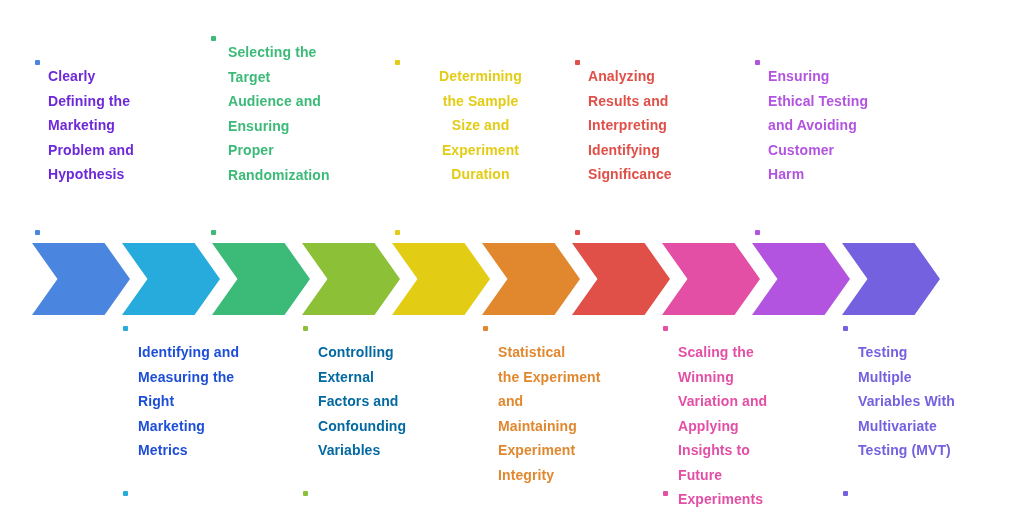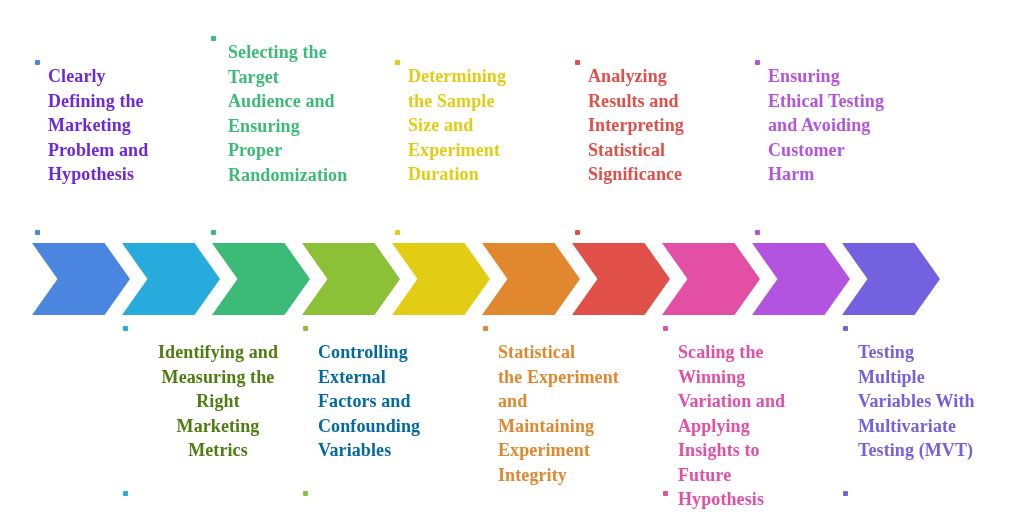--- a/index.html
+++ b/index.html
@@ -40,25 +40,24 @@
     position: absolute;
     width: 5px;
     height: 5px;
     border-radius: 1px;
   }
 
   
   .label {
     position: absolute;
     font-weight: bold;
-    font-size: 18px;
+    font-size: 14px;
     line-height: 24.5px;
     letter-spacing: 0.1px;
     white-space: pre-line;
-    font-family: Liberation Serif, serif;
   }
   .label-top {
     
   }
   .label-bottom {
   }
 </style>
 </head>
 <body>
 
@@ -72,30 +71,30 @@
 Problem and
 Hypothesis</div>
       <div class="dot" style="left: 211px; top: 36px; background: rgb(60, 186, 120);"></div>
       <div class="label label-top" style="left: 228px; top: 40px; width: 160px; color: rgb(60, 186, 120);">Selecting the
 Target
 Audience and
 Ensuring
 Proper
 Randomization</div>
       <div class="dot" style="left: 395px; top: 60px; background: rgb(227, 204, 20);"></div>
-      <div class="label label-top" style="left: 408px; top: 64px; width: 145px; color: rgb(227, 204, 20);">Determining
+      <div class="label label-top" style="left: 408px; top: 64px; width: 145px; color: rgb(227, 204, 20); text-align: center;">Determining
 the Sample
 Size and
 Experiment
 Duration</div>
       <div class="dot" style="left: 575px; top: 60px; background: rgb(224, 79, 72);"></div>
       <div class="label label-top" style="left: 588px; top: 64px; width: 150px; color: rgb(224, 79, 72);">Analyzing
 Results and
 Interpreting
-Statistical
+Identifying
 Significance</div>
       <div class="dot" style="left: 755px; top: 60px; background: rgb(179, 84, 224);"></div>
       <div class="label label-top" style="left: 768px; top: 64px; width: 160px; color: rgb(179, 84, 224);">Ensuring
 Ethical Testing
 and Avoiding
 Customer
 Harm</div>
     </div>
 
   <div id="band-dots">
@@ -114,21 +113,21 @@
       <div class="chevron" style="left: 392px; background: rgb(227, 204, 20);"></div>
       <div class="chevron" style="left: 482px; background: rgb(225, 136, 47);"></div>
       <div class="chevron" style="left: 572px; background: rgb(224, 79, 72);"></div>
       <div class="chevron" style="left: 662px; background: rgb(227, 79, 165);"></div>
       <div class="chevron" style="left: 752px; background: rgb(179, 84, 224);"></div>
       <div class="chevron" style="left: 842px; background: rgb(115, 97, 224);"></div>
     </div>
 
   <div id="bottom-labels">
       <div class="dot" style="left: 123px; top: 326px; background: rgb(38, 171, 220);"></div>
-      <div class="label label-bottom" style="left: 138px; top: 340px; width: 160px; color: #4d7c0f; text-align: center;">Identifying and
+      <div class="label label-bottom" style="left: 138px; top: 340px; width: 160px; color: #1d4ed8;">Identifying and
 Measuring the
 Right
 Marketing
 Metrics</div>
       <div class="dot" style="left: 303px; top: 326px; background: rgb(140, 192, 55);"></div>
       <div class="label label-bottom" style="left: 318px; top: 340px; width: 155px; color: #0369a1;">Controlling
 External
 Factors and
 Confounding
 Variables</div>
@@ -139,21 +138,21 @@
 Maintaining
 Experiment
 Integrity</div>
       <div class="dot" style="left: 663px; top: 326px; background: rgb(227, 79, 165);"></div>
       <div class="label label-bottom" style="left: 678px; top: 340px; width: 160px; color: rgb(227, 79, 165);">Scaling the
 Winning
 Variation and
 Applying
 Insights to
 Future
-Hypothesis</div>
+Experiments</div>
       <div class="dot" style="left: 843px; top: 326px; background: rgb(115, 97, 224);"></div>
       <div class="label label-bottom" style="left: 858px; top: 340px; width: 165px; color: rgb(115, 97, 224);">Testing
 Multiple
 Variables With
 Multivariate
 Testing (MVT)</div>
     </div>
 
   <div id="footer-dots">
       <div class="dot" style="left: 123px; top: 491px; background: rgb(38, 171, 220);"></div>

